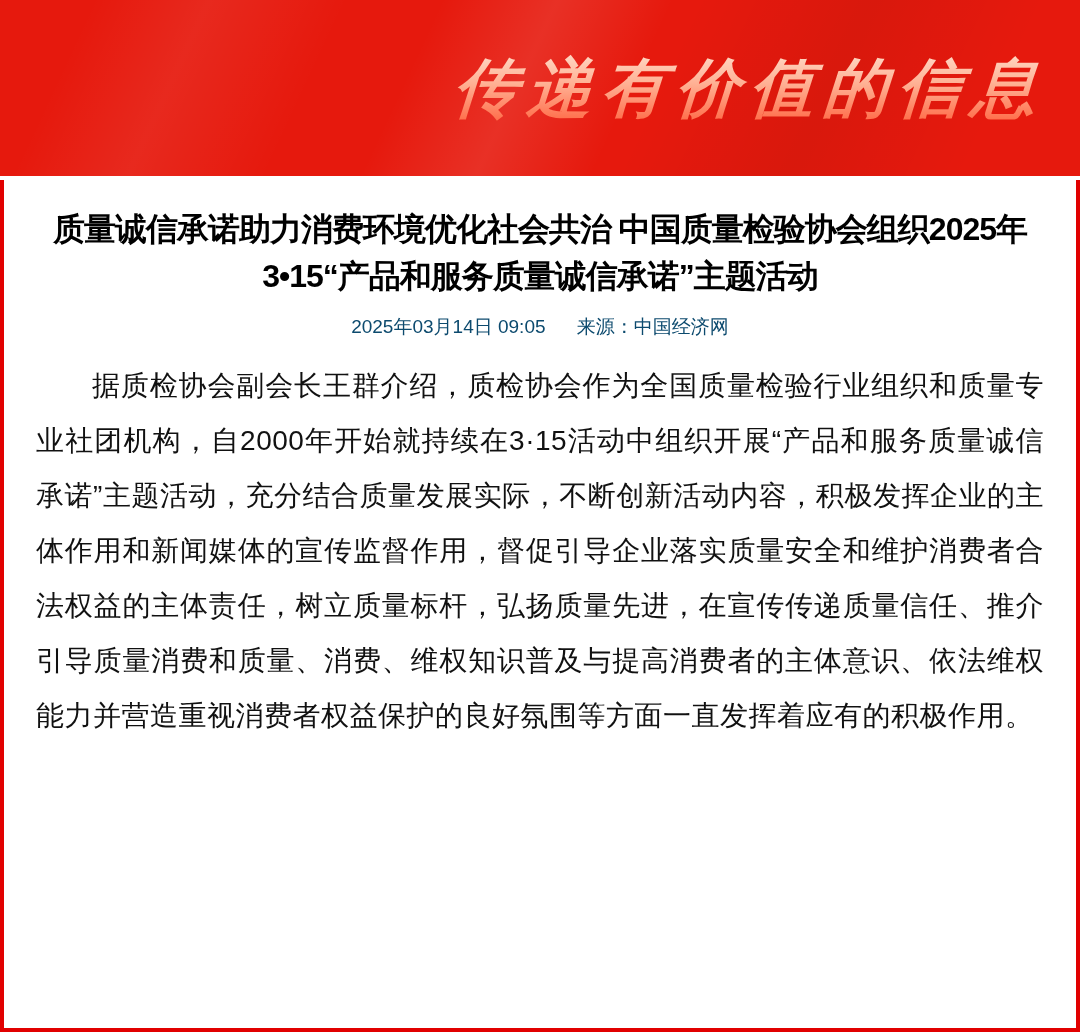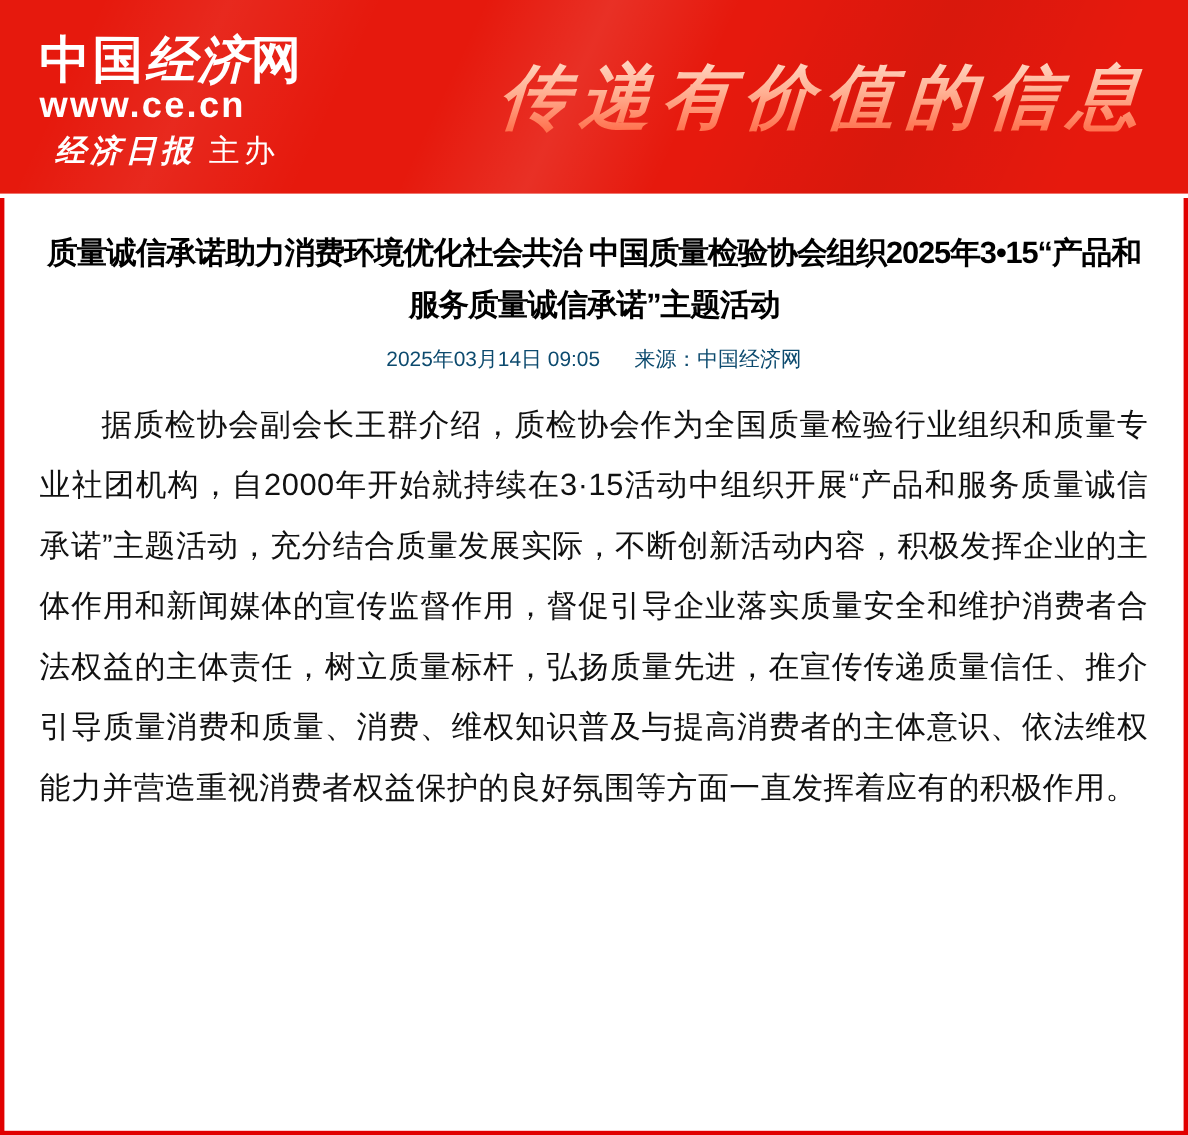--- a/index.html
+++ b/index.html
@@ -82,21 +82,21 @@
     height: 852px;
     margin-top: 4px;
     border-left: 4px solid #e10000;
     border-right: 4px solid #e10000;
     border-bottom: 4px solid #e10000;
     background: #ffffff;
     padding: 26px 30px 0 30px;
     overflow: hidden;
   }
   .article-title {
-    font-size: 28px;
+    font-size: 32px;
     line-height: 47px;
     font-weight: 900;
     color: #000000;
     text-align: center;
     letter-spacing: -1px;
     margin: 0 4px 14px 4px;
   }
   .date-line {
     text-align: center;
     font-size: 19px;
@@ -112,25 +112,20 @@
     text-align: justify;
     text-indent: 2em;
     margin: 0 2px 26px 2px;
     letter-spacing: 0.5px;
   }
 </style>
 </head>
 <body>
 
 <div class="banner">
-  <div class="logo-block">
-    <div class="logo-line1"><span>中国</span><span class="logo-calli">经济</span><span>网</span></div>
-    <div class="logo-url">www.ce.cn</div>
-    <div class="logo-organizer"><span class="logo-calli">经济日报</span> <span>主办</span></div>
-  </div>
   <div class="slogan">传递有价值的信息</div>
 </div>
 
 <div class="frame">
   <h1 class="article-title">质量诚信承诺助力消费环境优化社会共治 中国质量检验协会组织2025年3•15“产品和服务质量诚信承诺”主题活动</h1>
   <div class="date-line">
     <span>2025年03月14日 09:05</span>
     <span class="src">来源：中国经济网</span>
   </div>
   <div class="article-body">

